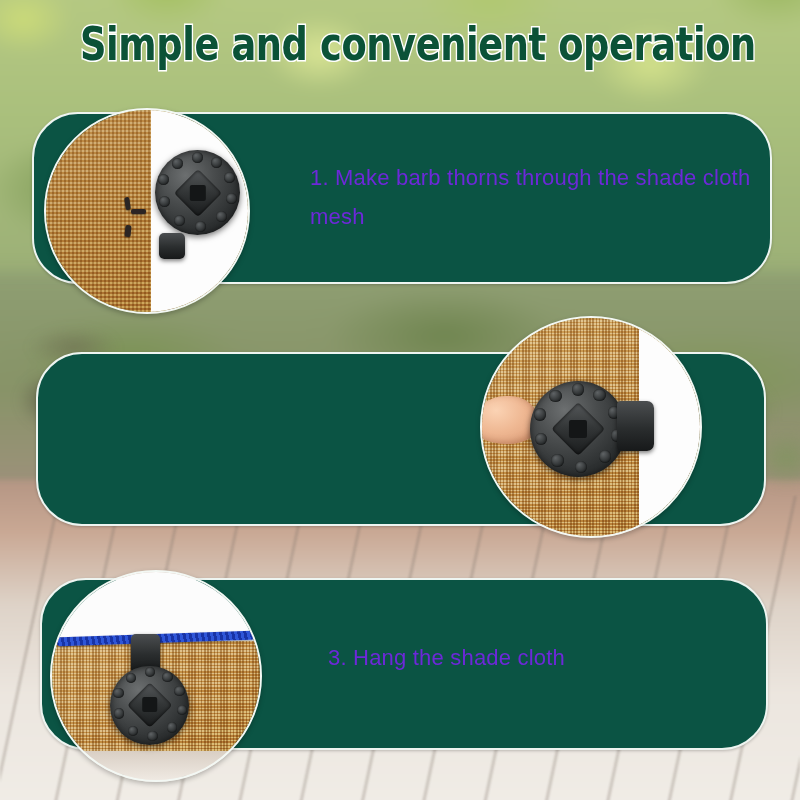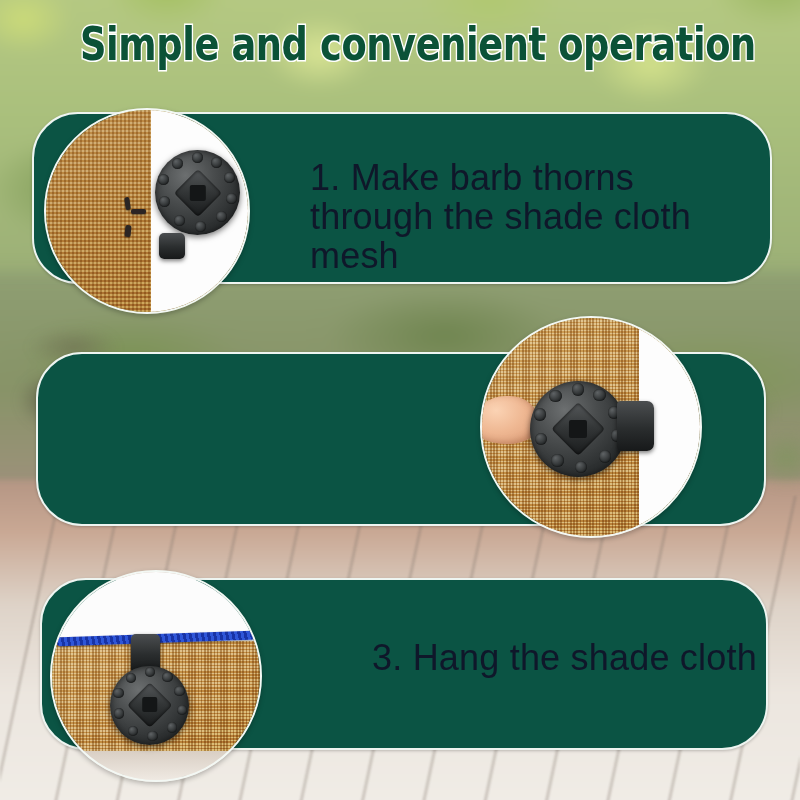--- a/index.html
+++ b/index.html
@@ -138,30 +138,30 @@
     border-radius: 46px;
     box-sizing: border-box;
     box-shadow: 0 1px 3px rgba(0,0,0,.22);
   }
   #panel-1 { left: 32px;  top: 112px; width: 740px; height: 172px; }
   #panel-2 { left: 36px;  top: 352px; width: 730px; height: 174px; }
   #panel-3 { left: 40px;  top: 578px; width: 728px; height: 172px; }
 
   .panel-text {
     position: absolute;
-    color: #0f172a;
+    color: #6d28d9;
     font-family: "Liberation Sans", sans-serif;
-    font-size: 36px;
+    font-size: 22px;
     line-height: 39px;
     font-weight: 400;
     letter-spacing: .2px;
   }
   #text-1 { left: 310px; top: 158px; width: 450px; }
   #text-2 { left:  68px; top: 408px; width: 400px; }
-  #text-3 { left: 328px; top: 638px; width: 420px; margin-left: 44px; }
+  #text-3 { left: 328px; top: 638px; width: 420px; }
 
   
   .bubble {
     position: absolute;
     border-radius: 50%;
     overflow: hidden;
     border: 2px solid #f3f8f4;
     box-sizing: border-box;
     box-shadow: 0 2px 5px rgba(0,0,0,.25);
   }

